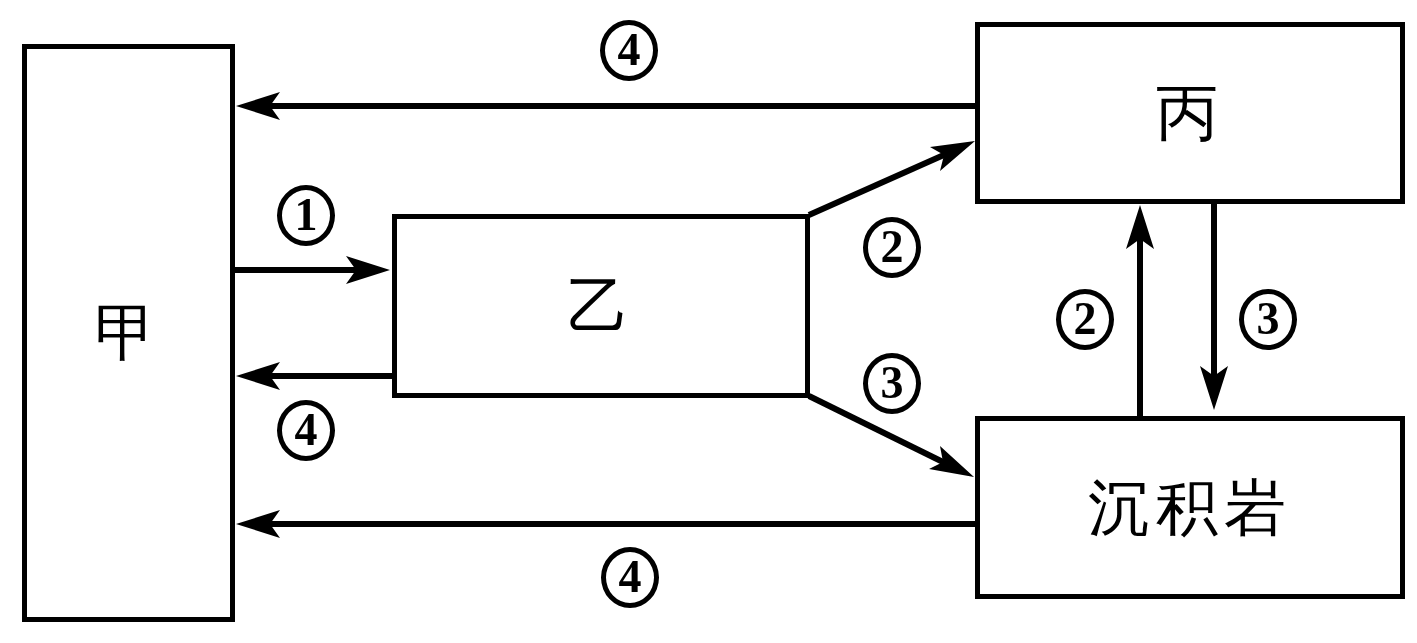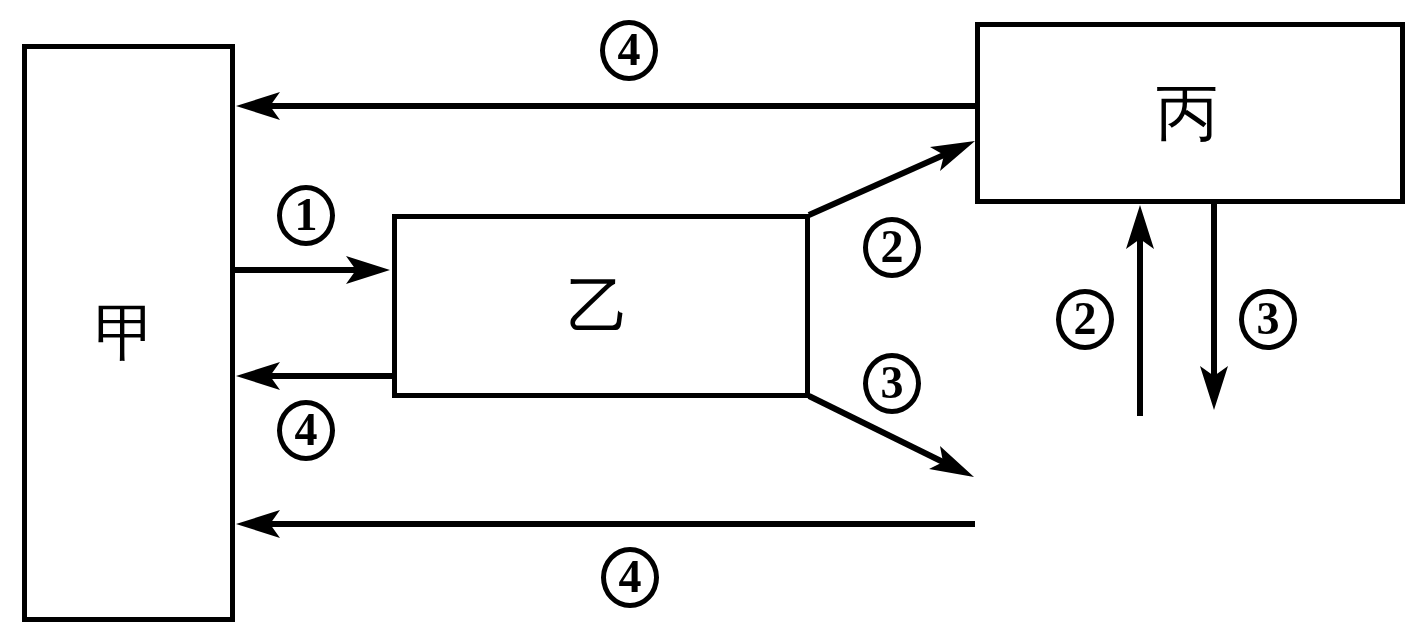--- a/index.html
+++ b/index.html
@@ -118,20 +118,23 @@
 
   <div class="node node-jia">
     <span class="node-label">甲</span>
   </div>
   <div class="node node-yi">
     <span class="node-label">乙</span>
   </div>
   <div class="node node-bing">
     <span class="node-label">丙</span>
   </div>
+  <div class="node node-sedimentary">
+    <span class="node-label">沉积岩</span>
+  </div>
 
   <div class="badge badge-top4">4</div>
   <div class="badge badge-one">1</div>
   <div class="badge badge-left4">4</div>
   <div class="badge badge-diag2">2</div>
   <div class="badge badge-diag3">3</div>
   <div class="badge badge-up2">2</div>
   <div class="badge badge-down3">3</div>
   <div class="badge badge-bottom4">4</div>
 

